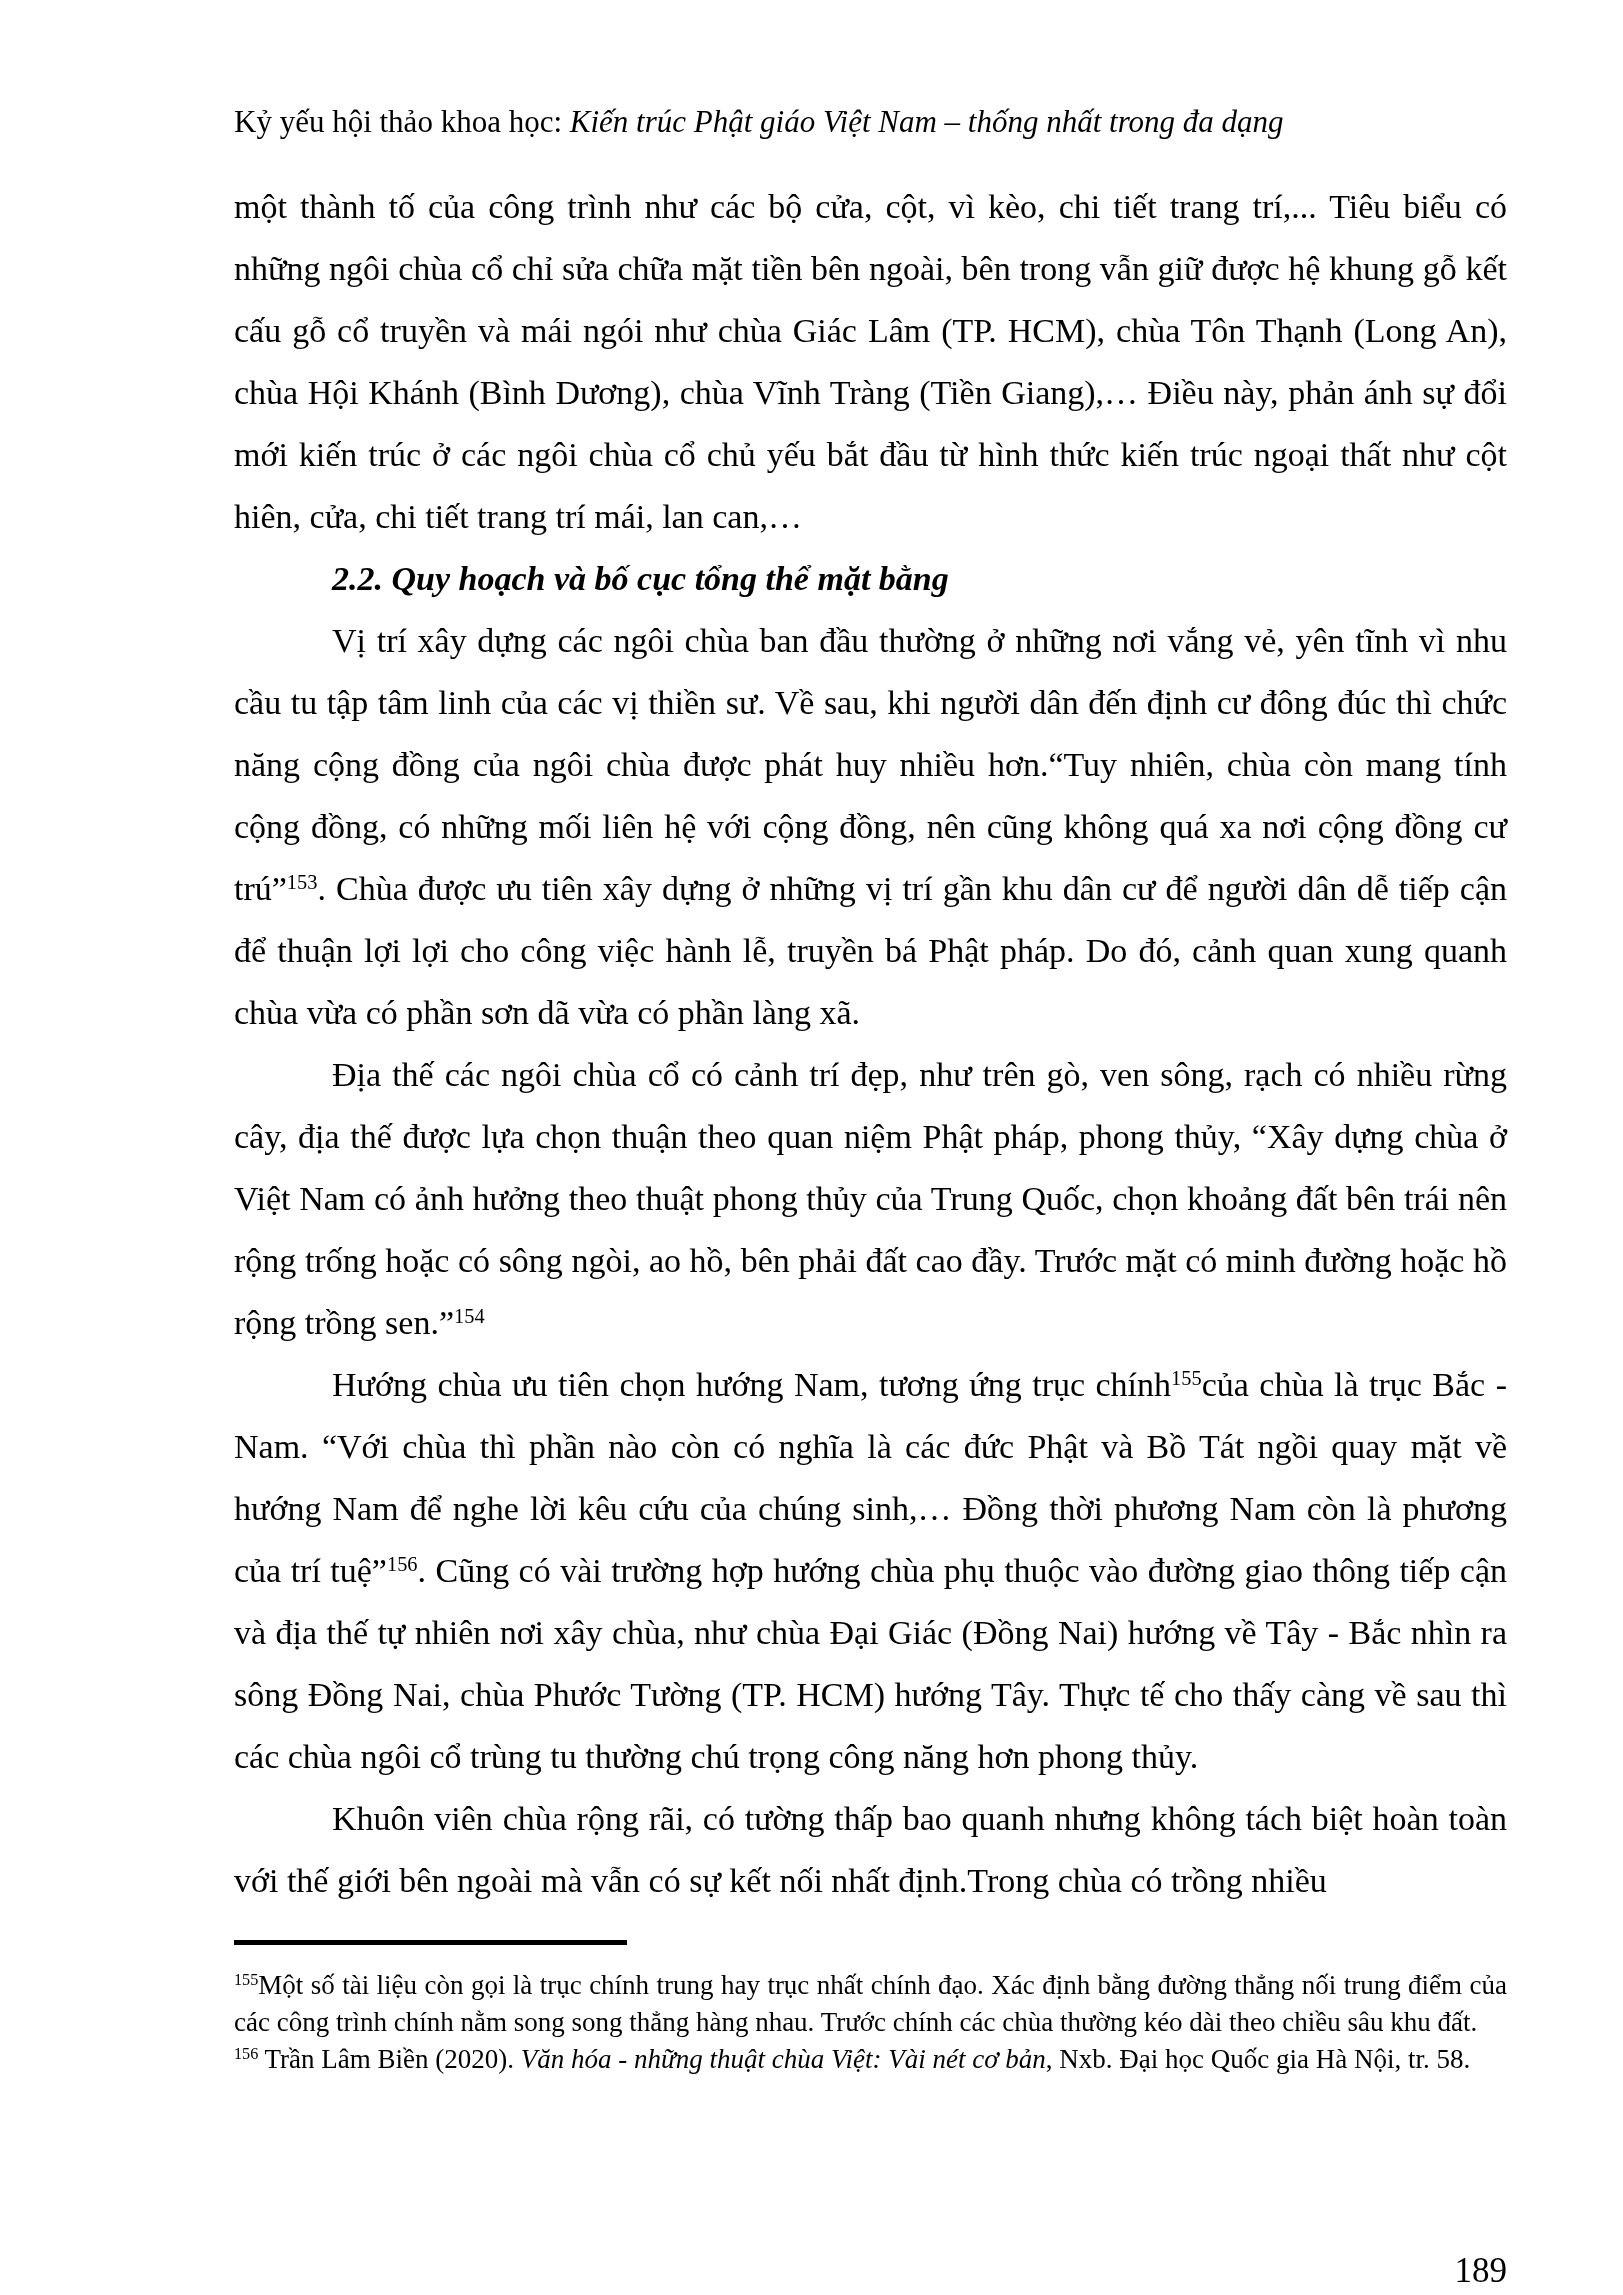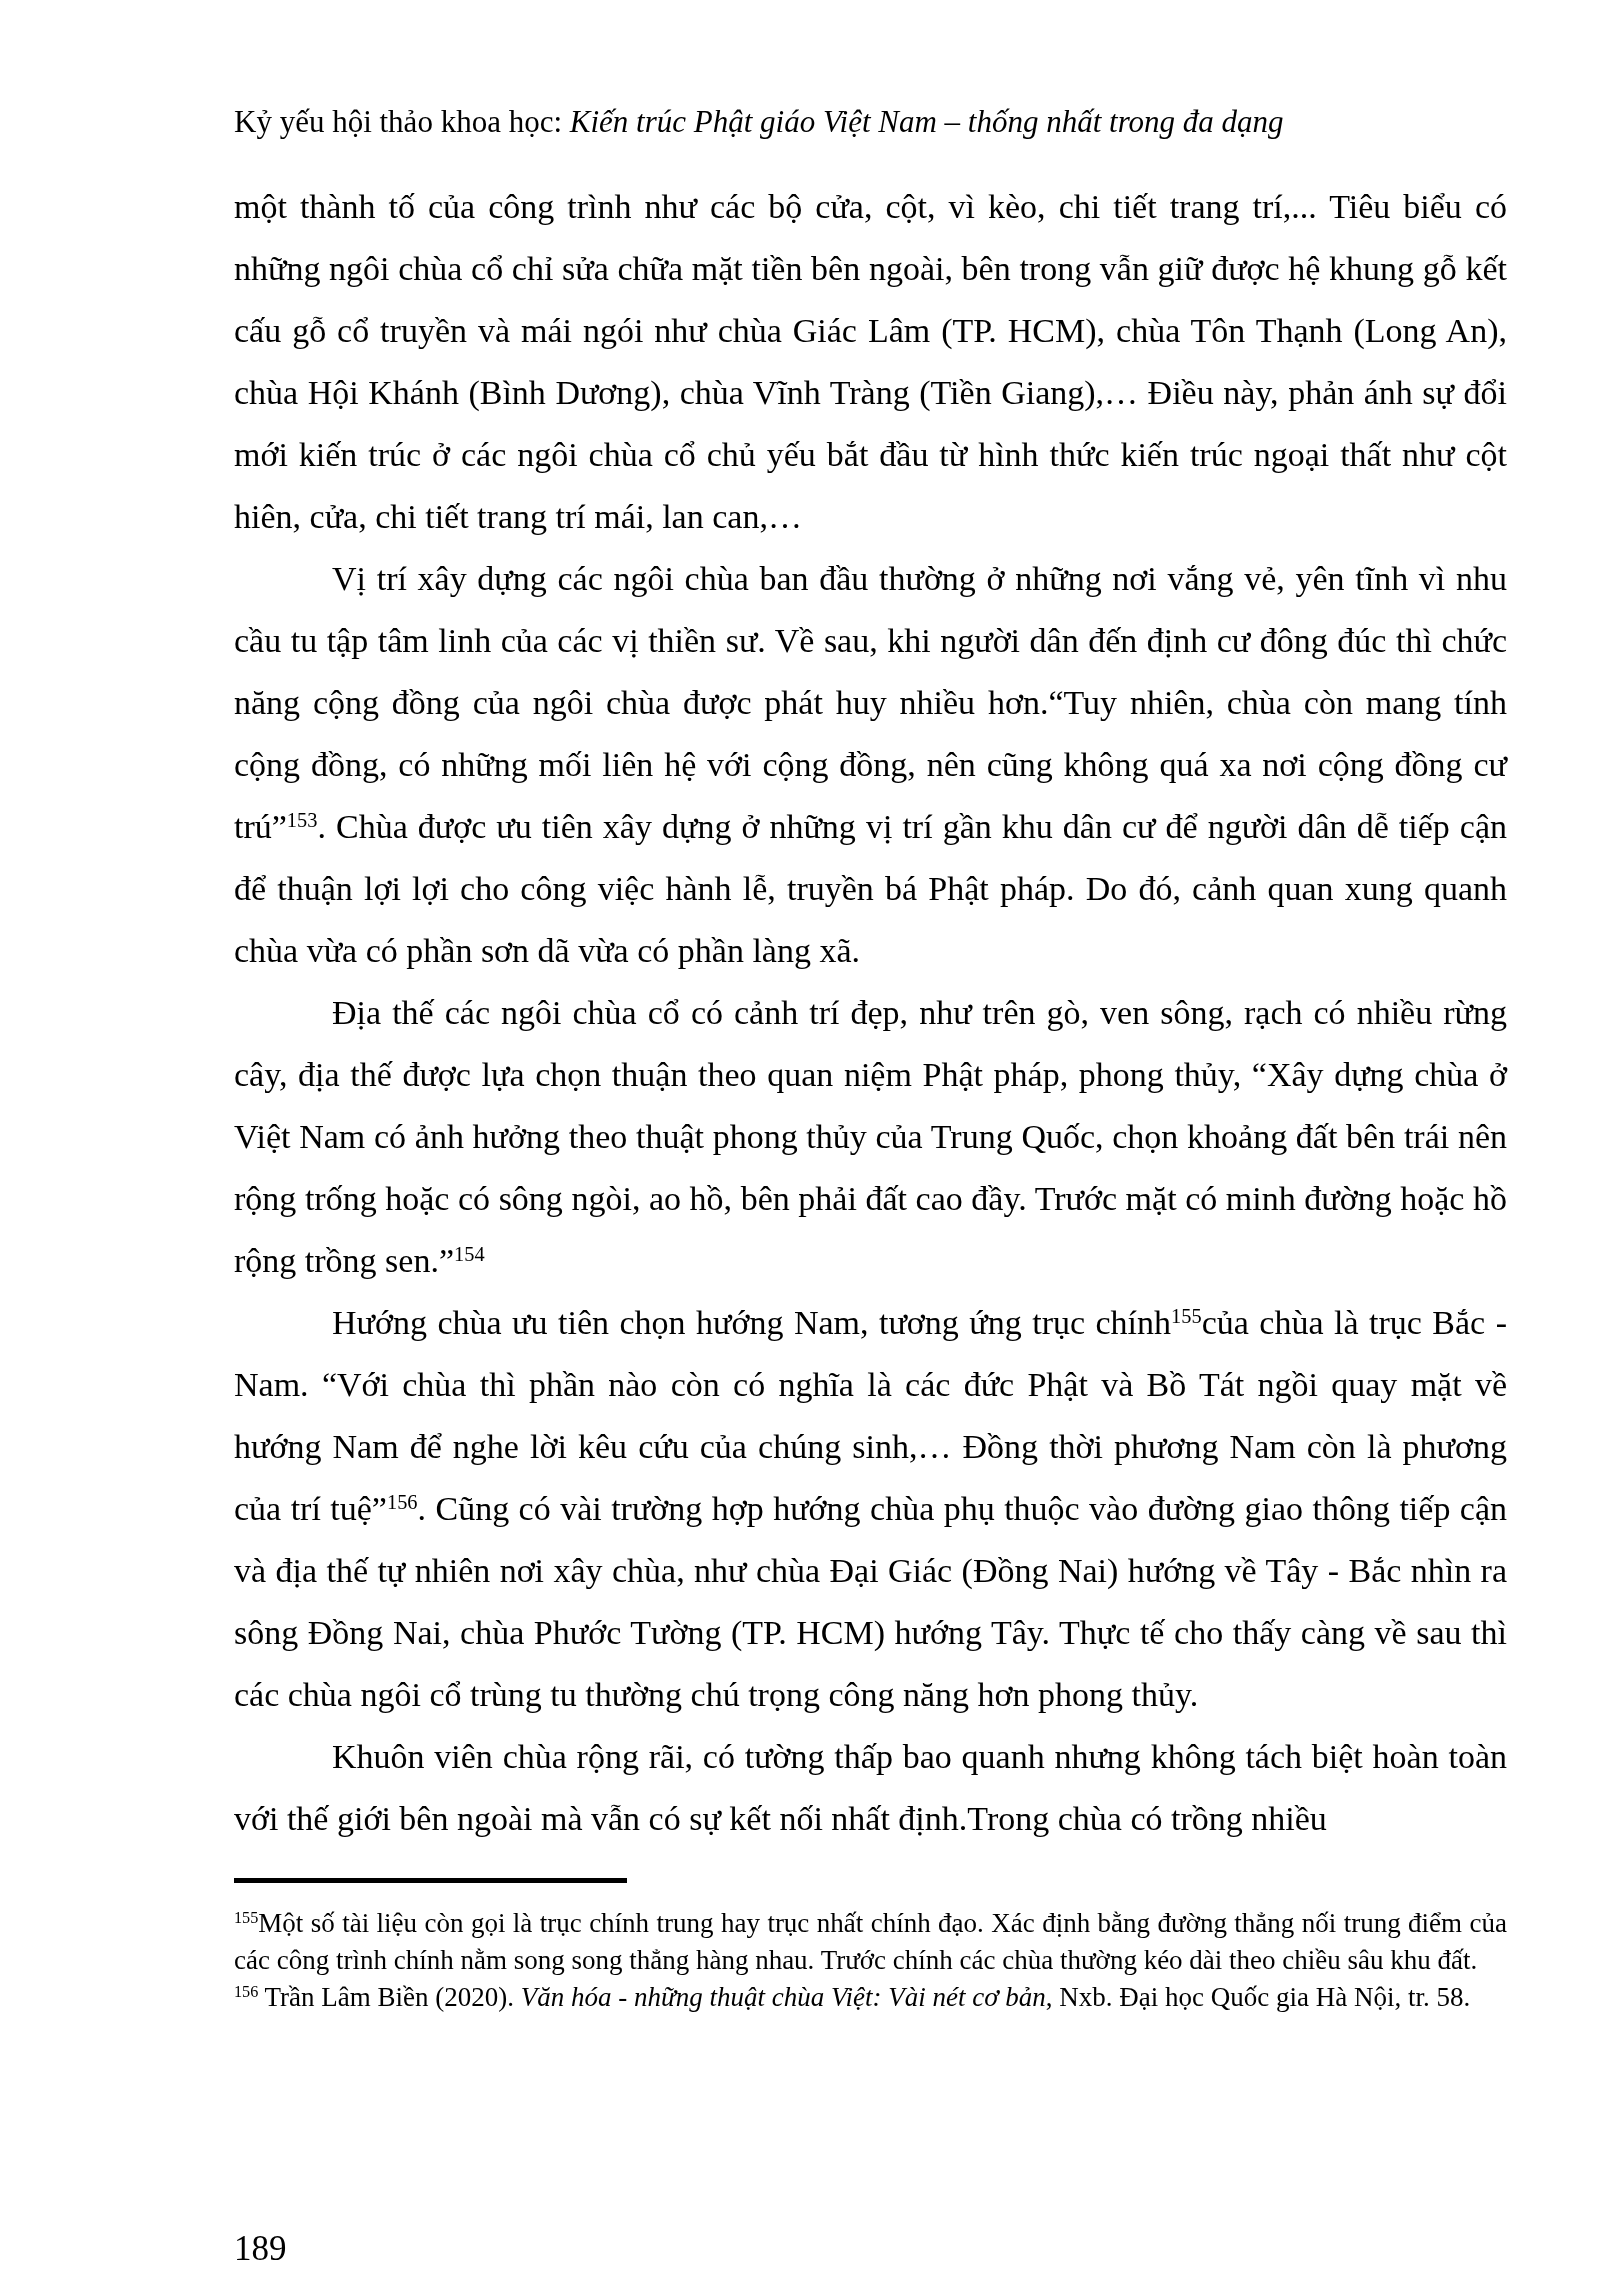--- a/index.html
+++ b/index.html
@@ -57,37 +57,38 @@
     height: 5.2px;
     background: #000000;
     margin-bottom: 22px;
   }
   .footnotes p {
     margin: 0;
     text-align: justify;
   }
   .page-number {
     position: absolute;
-    bottom: 27px;
+    bottom: 5px;
     left: 234px;
     right: 116px;
-    text-align: left;
+    text-align: right;
     font-size: 35px;
     line-height: 39px;
   }
 </style>
 </head>
 <body>
 
 <div class="page">
 
   <div class="running-head"><span>Kỷ yếu hội thảo khoa học: </span><span class="it">Kiến trúc Phật giáo Việt Nam – thống nhất trong đa dạng</span></div>
 
   <div class="body-text">
     <p class="continuation"><span>một thành tố của công trình như các bộ cửa, cột, vì kèo, chi tiết trang trí,... Tiêu biểu có những ngôi chùa cổ chỉ sửa chữa mặt tiền bên ngoài, bên trong vẫn giữ được hệ khung gỗ kết cấu gỗ cổ truyền và mái ngói như chùa Giác Lâm (TP. HCM), chùa Tôn Thạnh (Long An), chùa Hội Khánh (Bình Dương), chùa Vĩnh Tràng (Tiền Giang),… Điều này, phản ánh sự đổi mới kiến trúc ở các ngôi chùa cổ chủ yếu bắt đầu từ hình thức kiến trúc ngoại thất như cột hiên, cửa, chi tiết trang trí mái, lan can,…</span></p>
+    <p class="heading"><span class="it b">2.2. Quy hoạch và bố cục tổng thể mặt bằng</span></p>
     <p><span>Vị trí xây dựng các ngôi chùa ban đầu thường ở những nơi vắng vẻ, yên tĩnh vì nhu cầu tu tập tâm linh của các vị thiền sư. Về sau, khi người dân đến định cư đông đúc thì chức năng cộng đồng của ngôi chùa được phát huy nhiều hơn.“Tuy nhiên, chùa còn mang tính cộng đồng, có những mối liên hệ với cộng đồng, nên cũng không quá xa nơi cộng đồng cư trú”</span><sup>153</sup><span>. Chùa được ưu tiên xây dựng ở những vị trí gần khu dân cư để người dân dễ tiếp cận để thuận lợi lợi cho công việc hành lễ, truyền bá Phật pháp. Do đó, cảnh quan xung quanh chùa vừa có phần sơn dã vừa có phần làng xã.</span></p>
     <p><span>Địa thế các ngôi chùa cổ có cảnh trí đẹp, như trên gò, ven sông, rạch có nhiều rừng cây, địa thế được lựa chọn thuận theo quan niệm Phật pháp, phong thủy, “Xây dựng chùa ở Việt Nam có ảnh hưởng theo thuật phong thủy của Trung Quốc, chọn khoảng đất bên trái nên rộng trống hoặc có sông ngòi, ao hồ, bên phải đất cao đầy. Trước mặt có minh đường hoặc hồ rộng trồng sen.”</span><sup>154</sup></p>
     <p><span>Hướng chùa ưu tiên chọn hướng Nam, tương ứng trục chính</span><sup>155</sup><span>của chùa là trục Bắc -Nam. “Với chùa thì phần nào còn có nghĩa là các đức Phật và Bồ Tát ngồi quay mặt về hướng Nam để nghe lời kêu cứu của chúng sinh,… Đồng thời phương Nam còn là phương của trí tuệ”</span><sup>156</sup><span>. Cũng có vài trường hợp hướng chùa phụ thuộc vào đường giao thông tiếp cận và địa thế tự nhiên nơi xây chùa, như chùa Đại Giác (Đồng Nai) hướng về Tây - Bắc nhìn ra sông Đồng Nai, chùa Phước Tường (TP. HCM) hướng Tây. Thực tế cho thấy càng về sau thì các chùa ngôi cổ trùng tu thường chú trọng công năng hơn phong thủy.</span></p>
     <p><span>Khuôn viên chùa rộng rãi, có tường thấp bao quanh nhưng không tách biệt hoàn toàn với thế giới bên ngoài mà vẫn có sự kết nối nhất định.Trong chùa có trồng nhiều</span></p>
   </div>
 
   <div class="footnotes">
     <div class="fn-separator"></div>
     <p><sup>155</sup><span>Một số tài liệu còn gọi là trục chính trung hay trục nhất chính đạo. Xác định bằng đường thẳng nối trung điểm của các công trình chính nằm song song thẳng hàng nhau. Trước chính các chùa thường kéo dài theo chiều sâu khu đất.</span></p>
     <p><sup>156</sup><span> Trần Lâm Biền (2020). </span><span class="it">Văn hóa - những thuật chùa Việt: Vài nét cơ bản</span><span>, Nxb. Đại học Quốc gia Hà Nội, tr. 58.</span></p>

